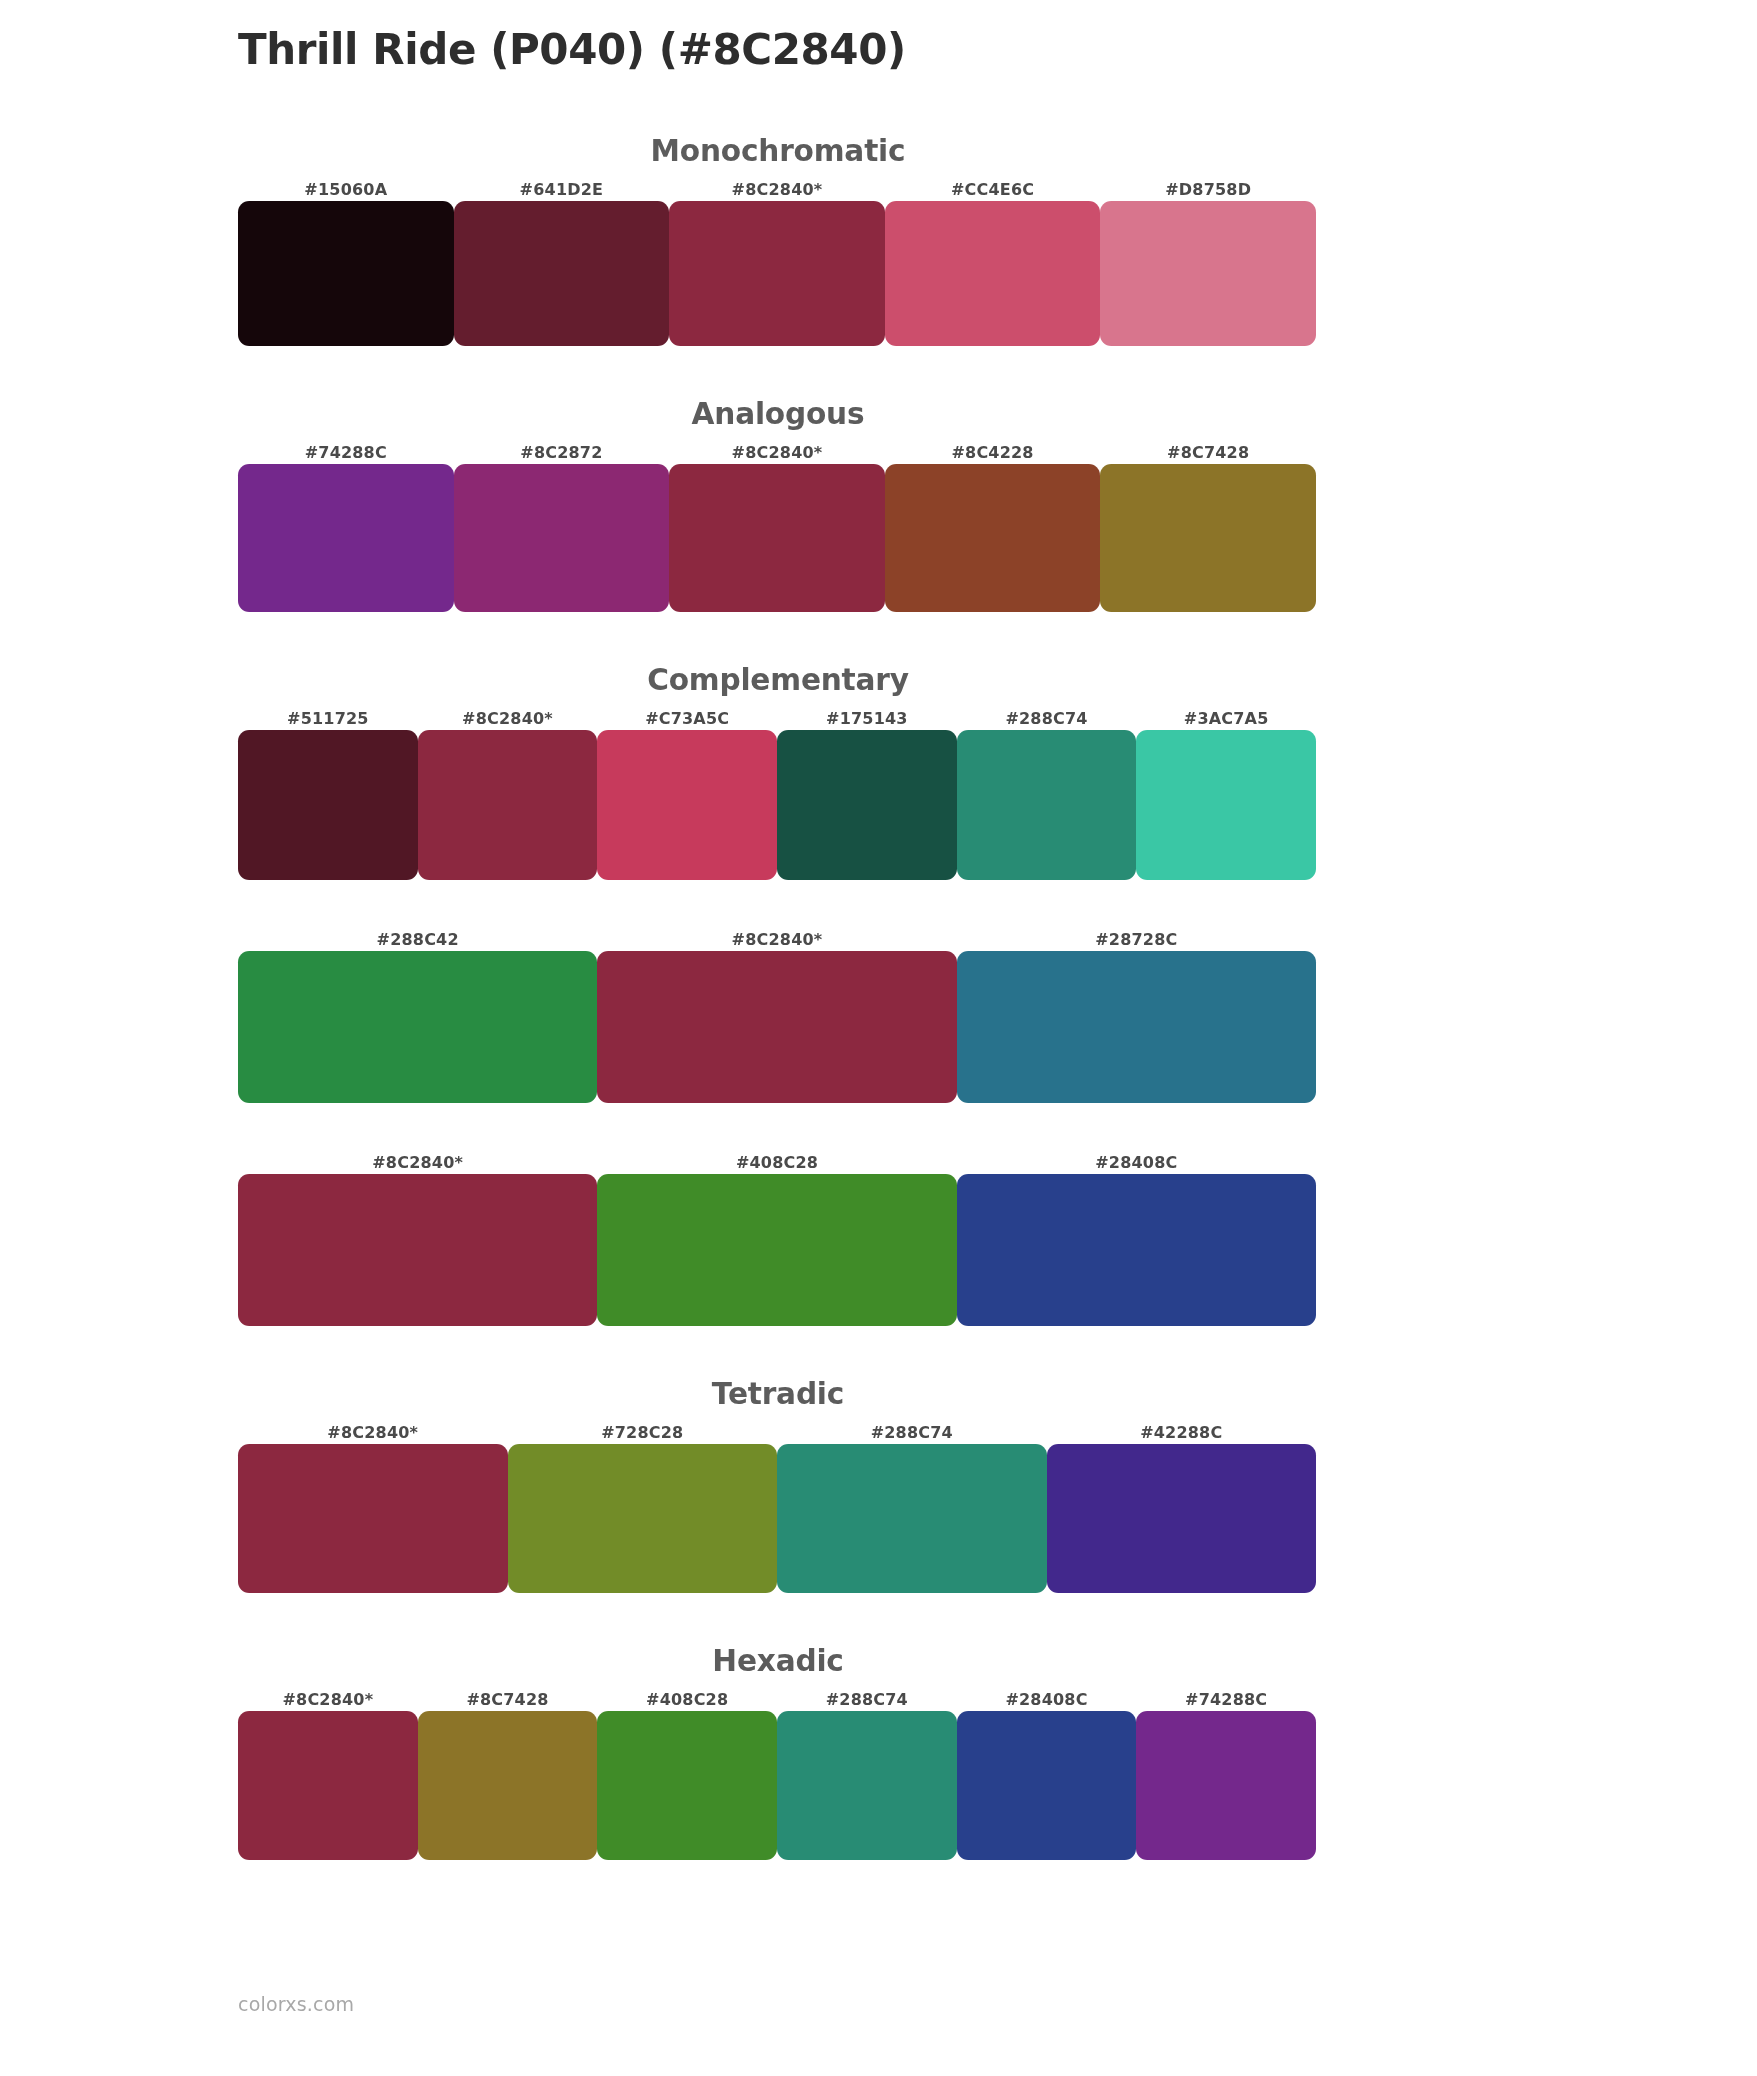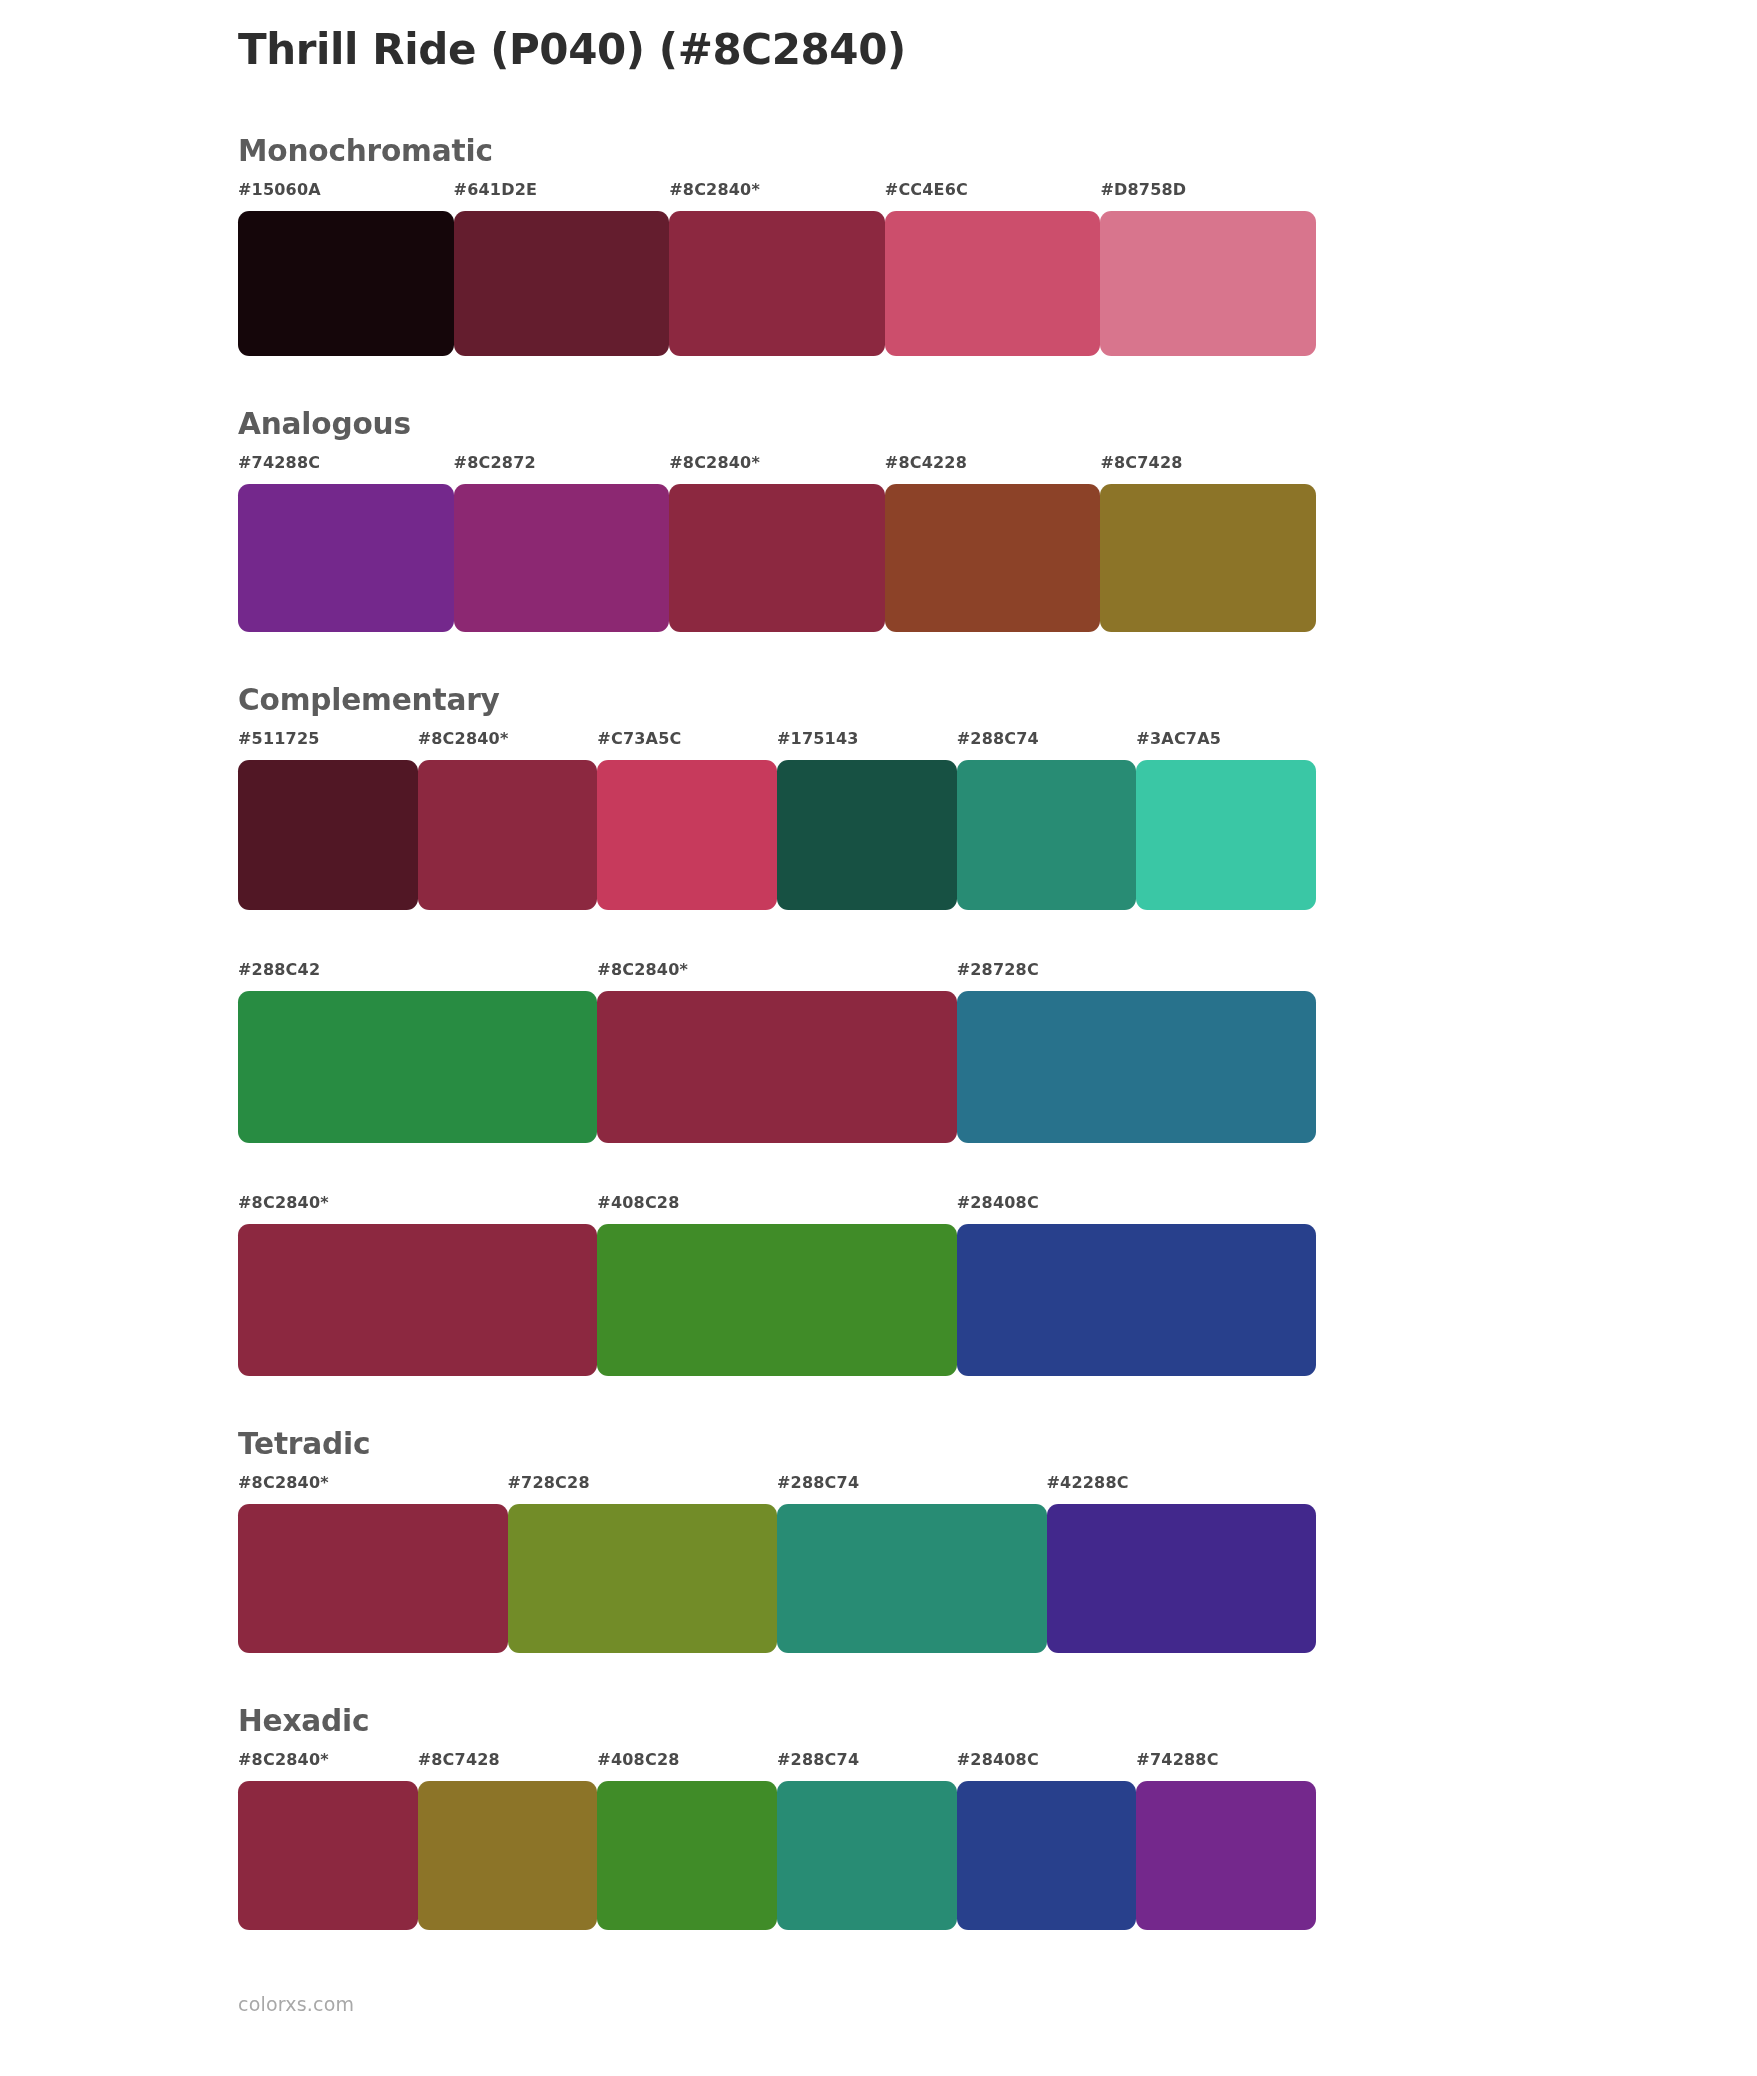--- a/index.html
+++ b/index.html
@@ -49,20 +49,21 @@
     margin-top: 32px;
     line-height: 1.1;
   }
 
   .sections {
     margin-top: 62px;
   }
 
   .section {
     margin-bottom: 0;
+    text-align: center;
   }
 
   .section-title {
     font-family: "DejaVu Sans", sans-serif;
     font-size: 29.6px;
     font-weight: bold;
     color: #5c5c5c;
     letter-spacing: -0.2px;
     line-height: 1.1;
     margin-bottom: 14.4px;
@@ -80,21 +81,21 @@
     flex-direction: column;
   }
 
   .swatch-label {
     font-family: "DejaVu Sans", sans-serif;
     font-size: 16px;
     font-weight: bold;
     color: #4a4a4a;
     letter-spacing: 0.2px;
     line-height: 1;
-    padding-bottom: 13px;
+    padding-bottom: 3px;
     white-space: nowrap;
   }
 
   .swatch-chip {
     height: 142px;
     border-radius: 11.2px;
   }
 
   .row-mono   .swatch { flex: 1 1 0; }
   .row-ana    .swatch { flex: 1 1 0; }

